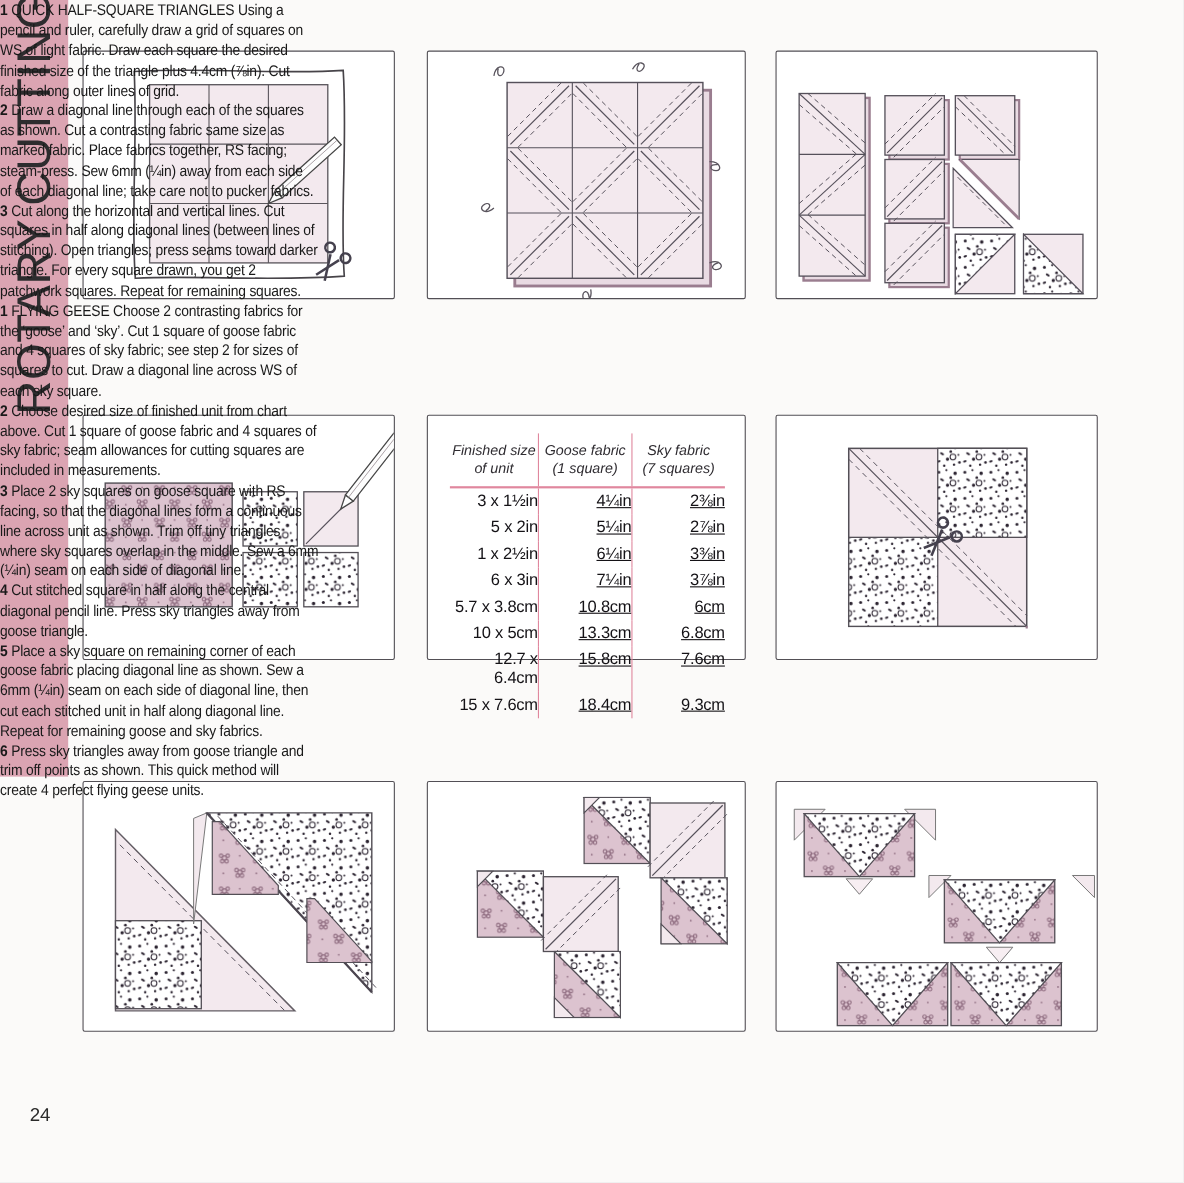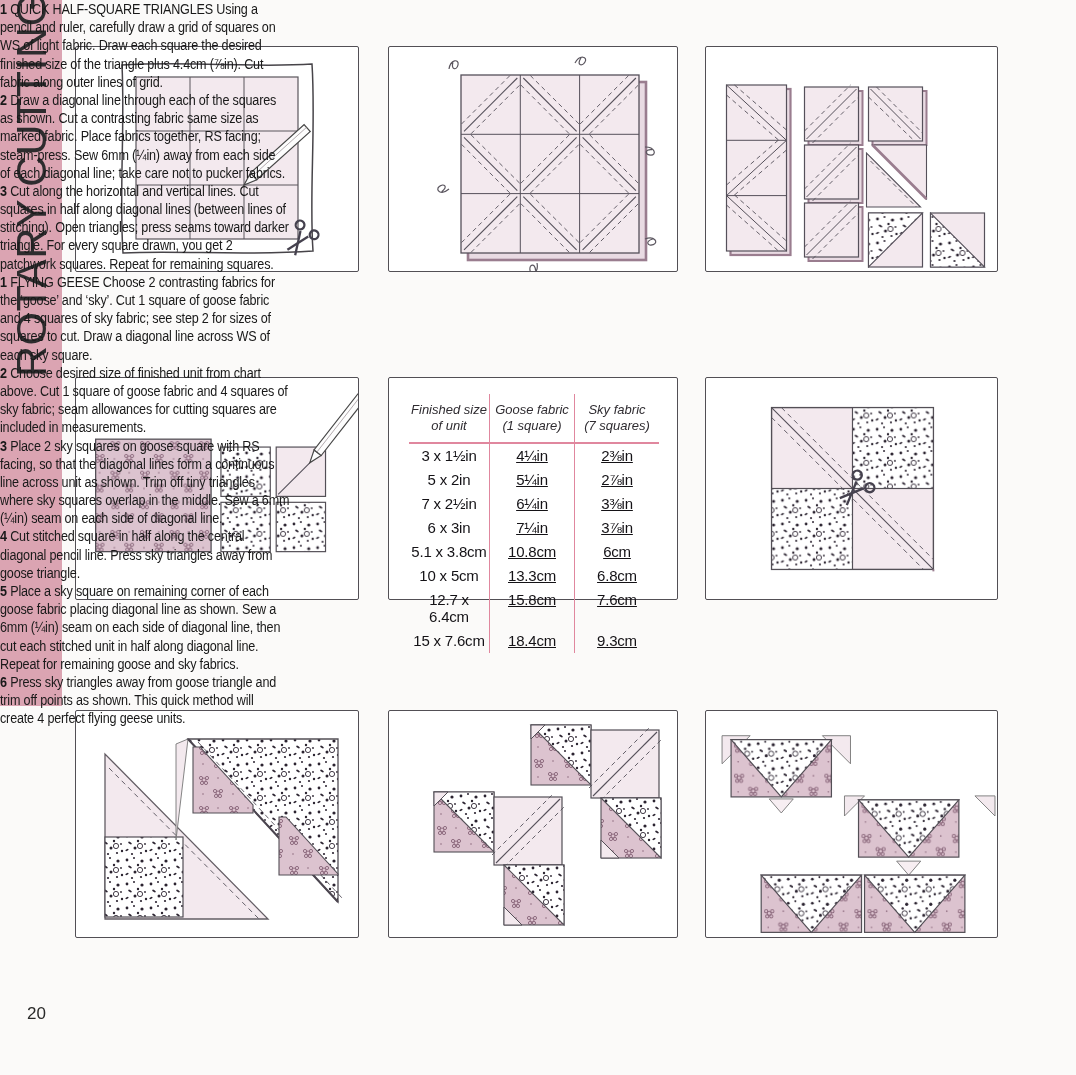--- a/index.html
+++ b/index.html
@@ -48,21 +48,21 @@
   .size-table {
     position:absolute; left:20px; right:18px; top:16px; bottom:18px;
     display:flex; flex-direction:column;
   }
   .t-head { display:grid; grid-template-columns:32% 34% 34%; border-bottom:2.2px solid #e0879e; }
   .t-head .th {
     font-style:italic; font-size:13px; line-height:1.25; text-align:center;
     white-space:pre-line; padding:8px 2px 7px 2px; color:#2f2c31;
   }
   .t-body { display:grid; grid-template-columns:32% 34% 34%; flex:1; align-content:space-evenly; }
-  .t-body .td { text-align:center; font-size:15px; padding:3.5px 0; color:#141216; letter-spacing:-0.2px; }
+  .t-body .td { text-align:right; font-size:15px; padding:3.5px 0; color:#141216; letter-spacing:-0.2px; }
   .t-head .th:nth-child(2), .t-head .th:nth-child(3) { border-left:1.2px solid #e0879e;text-align:center; }
   .t-body .td.v1, .t-body .td.v2 { border-left:1.2px solid #e0879e;text-decoration:underline; }
 </style>
 </head>
 <body>
 
 <div id="page">
 
   <svg width="0" height="0" style="position:absolute" aria-hidden="true">
     <defs>
@@ -307,27 +307,27 @@
           <div class="th">Sky fabric
 (7 squares)</div>
         </div>
       <div class="t-body">
           <div class="td">3 x 1½in</div>
           <div class="td v1">4¼in</div>
           <div class="td v2">2⅜in</div>
           <div class="td">5 x 2in</div>
           <div class="td v1">5¼in</div>
           <div class="td v2">2⅞in</div>
-          <div class="td">7 x 2½in</div>
+          <div class="td">1 x 2½in</div>
           <div class="td v1">6¼in</div>
           <div class="td v2">3⅜in</div>
           <div class="td">6 x 3in</div>
           <div class="td v1">7¼in</div>
           <div class="td v2">3⅞in</div>
-          <div class="td">5.1 x 3.8cm</div>
+          <div class="td">5.7 x 3.8cm</div>
           <div class="td v1">10.8cm</div>
           <div class="td v2">6cm</div>
           <div class="td">10 x 5cm</div>
           <div class="td v1">13.3cm</div>
           <div class="td v2">6.8cm</div>
           <div class="td">12.7 x 6.4cm</div>
           <div class="td v1">15.8cm</div>
           <div class="td v2">7.6cm</div>
           <div class="td">15 x 7.6cm</div>
           <div class="td v1">18.4cm</div>
@@ -407,14 +407,14 @@
       <use href="#goose" transform="translate(55,163)"></use>
       <use href="#goose" transform="translate(158,163)"></use>
     </svg>
   </div>
   <div class="caption c3 cr3">
     <span class="num">6</span>
     
     <span>Press sky triangles away from goose triangle and trim off points as shown. This quick method will create 4 perfect flying geese units.</span>
   </div>
 
-  <div class="page-number">20</div>
+  <div class="page-number">24</div>
 </div>
 
 </body></html>

